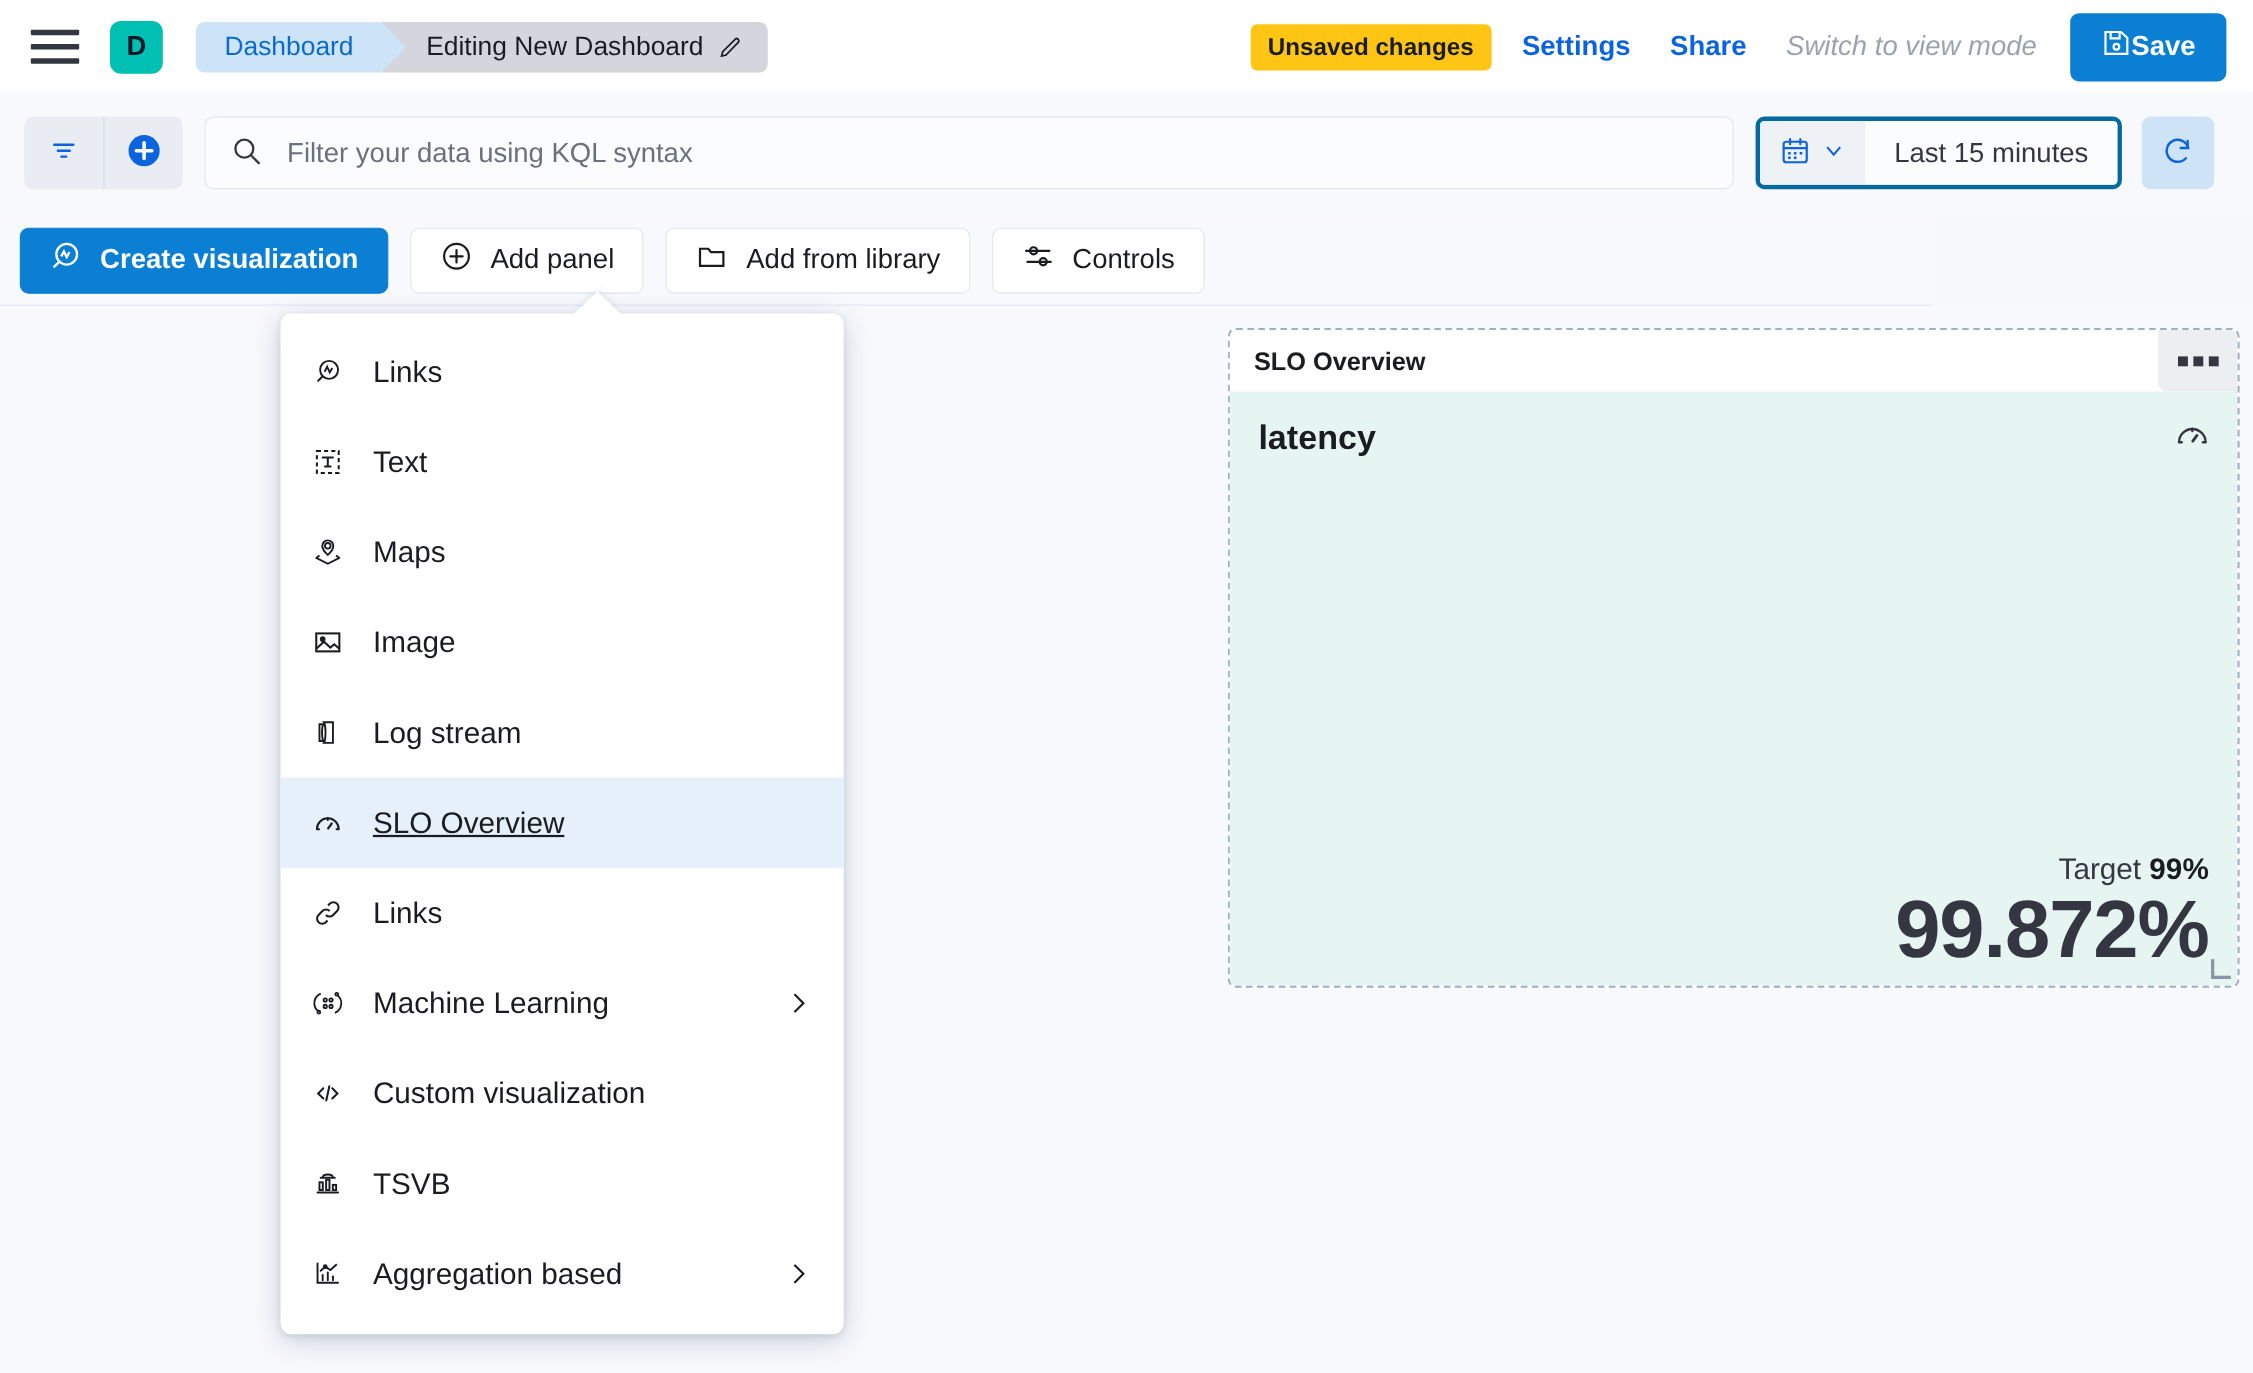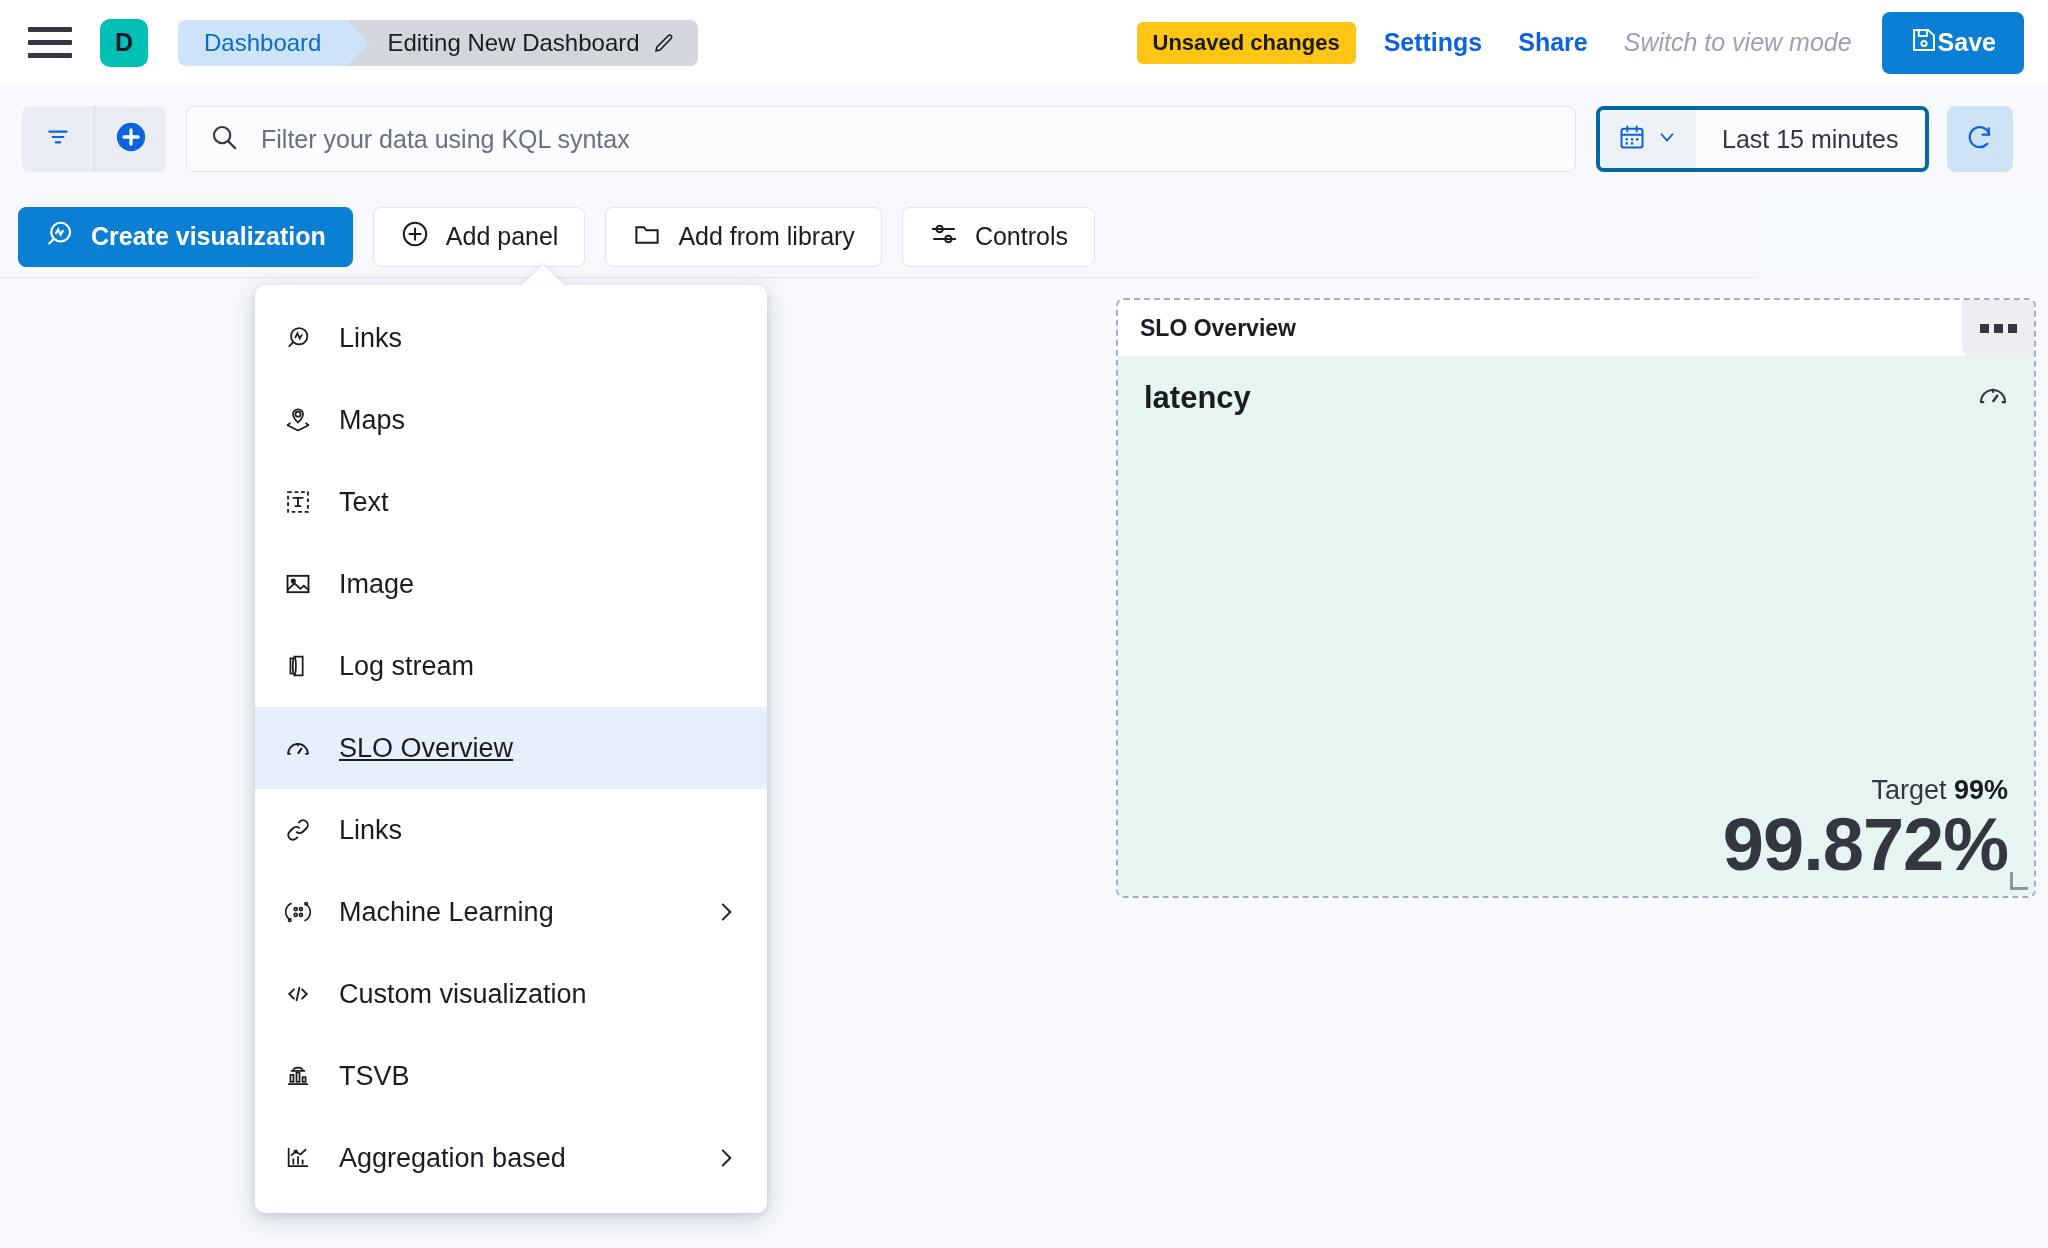--- a/index.html
+++ b/index.html
@@ -421,37 +421,37 @@
         <circle cx="13" cy="10.5" r="7"></circle>
         <polyline points="9.5,12 11.5,8 13.5,12.5 15.5,9"></polyline>
         <line x1="8" y1="15.5" x2="4.5" y2="19" stroke-linecap="round"></line>
       </svg>
     </span>
     <span class="mi-label">Links</span>
   </div>
 
   <div class="menu-item">
     <span class="mi-icon">
+      <svg width="28" height="28" viewBox="0 0 24 24" fill="none" stroke="#1a1c21" stroke-width="1.6">
+        <rect x="3.5" y="3.5" width="17" height="17" stroke-dasharray="3.2 2.4"></rect>
+        <path d="M8 8.5h8M12 8.5v7M9.8 15.5h4.4" stroke-linecap="round"></path>
+      </svg>
+    </span>
+    <span class="mi-label">Text</span>
+  </div>
+
+  <div class="menu-item">
+    <span class="mi-icon">
       <svg width="28" height="28" viewBox="0 0 24 24" fill="none" stroke="#1a1c21" stroke-width="1.5">
         <circle cx="12" cy="7" r="2.2"></circle>
         <path d="M12 2.8a4.3 4.3 0 00-4.3 4.3c0 3 4.3 7 4.3 7s4.3-4 4.3-7A4.3 4.3 0 0012 2.8z"></path>
         <polyline points="5.5,14.5 3,16.5 12,21 21,16.5 18.5,14.5" stroke-linejoin="round"></polyline>
       </svg>
     </span>
     <span class="mi-label">Maps</span>
-  </div>
-
-  <div class="menu-item">
-    <span class="mi-icon">
-      <svg width="28" height="28" viewBox="0 0 24 24" fill="none" stroke="#1a1c21" stroke-width="1.6">
-        <rect x="3.5" y="3.5" width="17" height="17" stroke-dasharray="3.2 2.4"></rect>
-        <path d="M8 8.5h8M12 8.5v7M9.8 15.5h4.4" stroke-linecap="round"></path>
-      </svg>
-    </span>
-    <span class="mi-label">Text</span>
   </div>
 
   <div class="menu-item">
     <span class="mi-icon">
       <svg width="28" height="28" viewBox="0 0 24 24" fill="none" stroke="#1a1c21" stroke-width="1.6">
         <rect x="3" y="5" width="18" height="14"></rect>
         <circle cx="8" cy="9.5" r="1.4" fill="#1a1c21"></circle>
         <polyline points="3,17 9,11.5 14,16 17,13.5 21,17"></polyline>
       </svg>
     </span>

